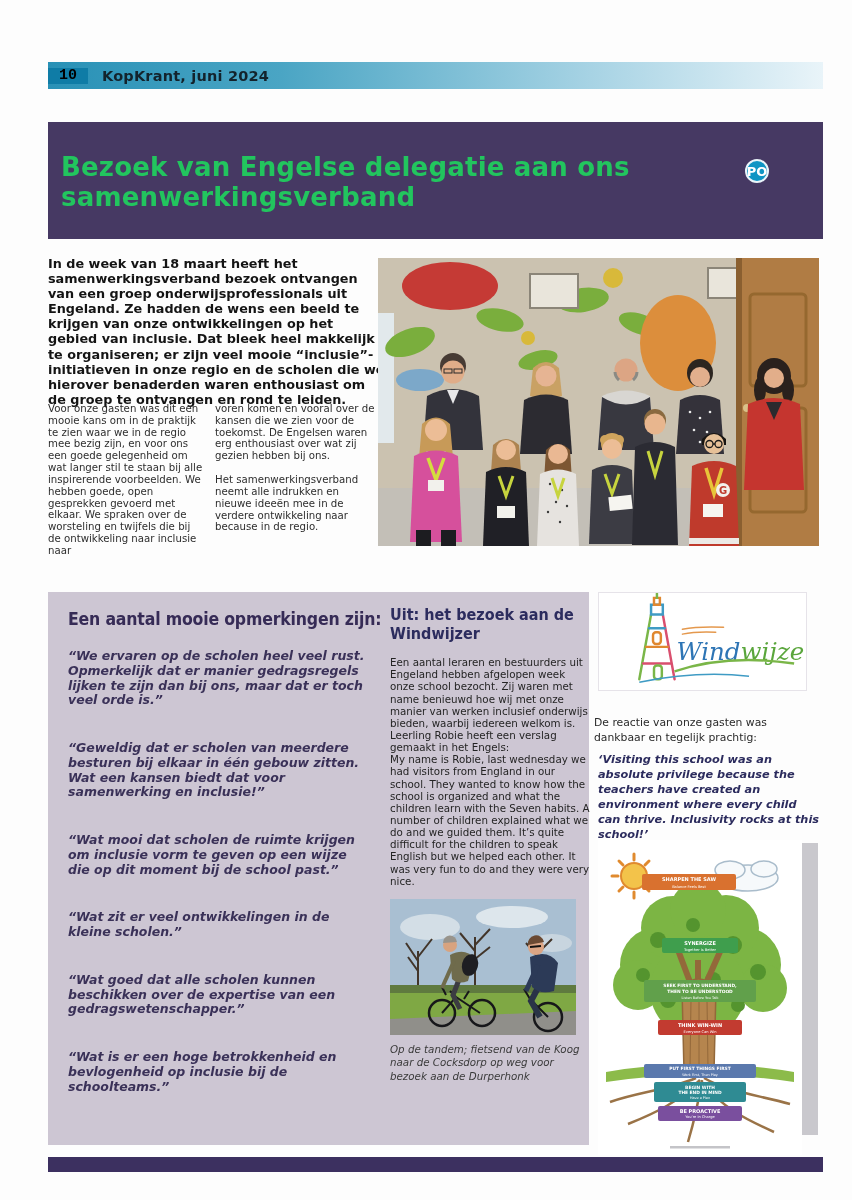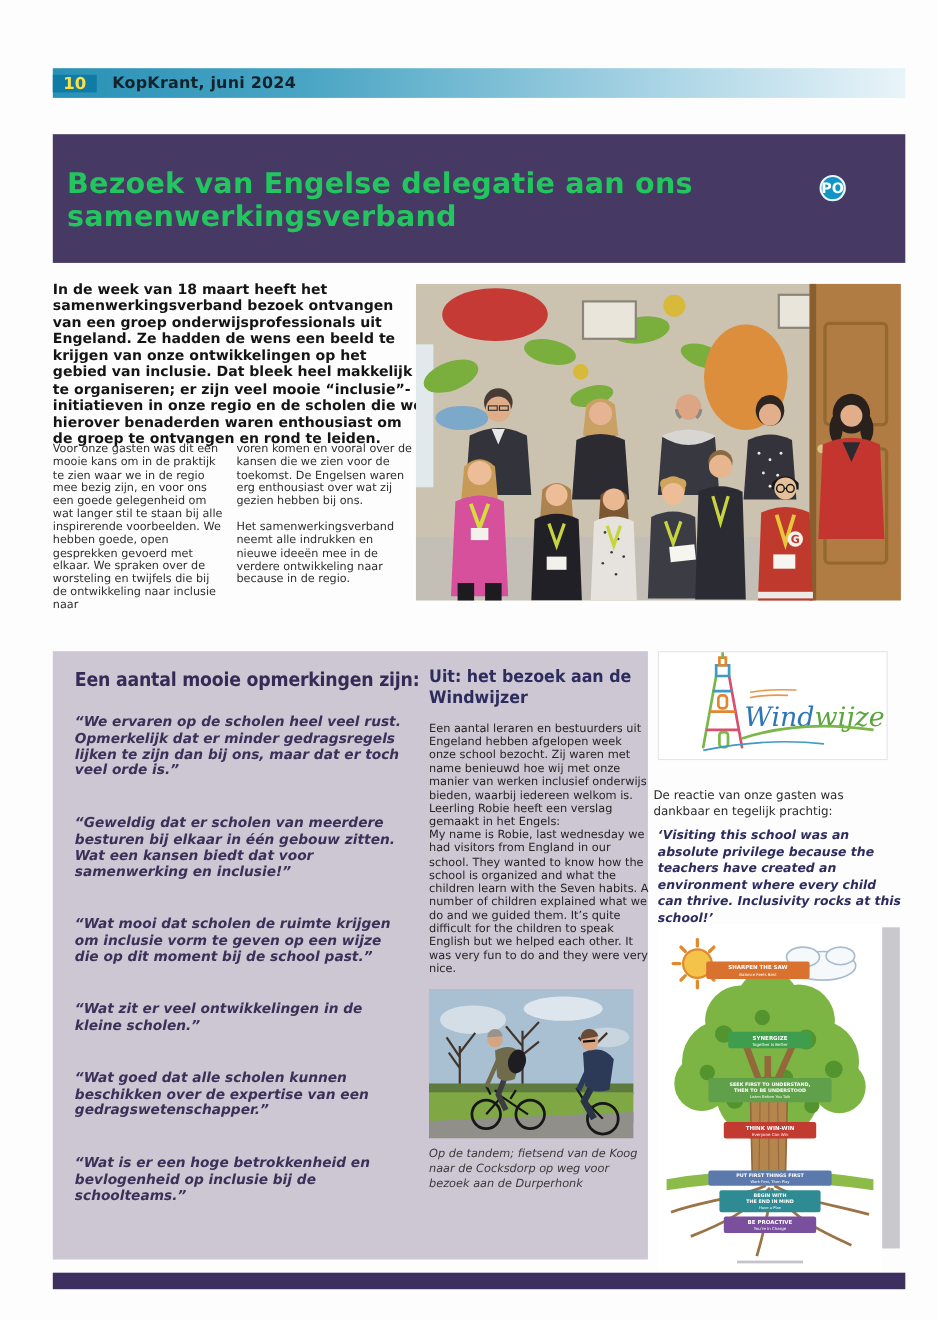--- a/index.html
+++ b/index.html
@@ -8,22 +8,22 @@
     background:#fdfdfd; overflow:hidden;
     font-family:"DejaVu Sans", sans-serif; color:#1a1a1a;
   }
   
   .header-bar {
     position:absolute; left:48px; top:62px; width:775px; height:27px;
     background:linear-gradient(90deg,#2991b6 0%,#4aa5c4 30%,#a7d3e4 70%,#e9f4f9 100%);
     display:flex; align-items:center;
   }
   .page-num {
-    width:40px; height:16px; background:#0f7ca6; color:#fde047;
-    font-weight:bold; font-size:15px; display:flex; align-items:center; justify-content:center;
+    width:40px; height:16px; background:#0f7ca6; color:#000000;
+    font-weight:bold; font-size:15px; display:flex; align-items:center; justify-content:center;font-family:Liberation Mono, monospace;
   }
   .header-title { margin-left:14px; font-weight:bold; font-size:14.5px; color:#13232c; letter-spacing:.2px; }
   
   .po-badge {
     position:absolute; left:745px; top:112px; width:24px; height:24px; border-radius:50%;
     background:#1095c4; border:2px solid #eaf5fa; box-sizing:border-box;
     color:#fff; font-size:13px; font-weight:bold;
     display:flex; align-items:center; justify-content:center; z-index:5;margin-top:47px;
   }
   
@@ -230,21 +230,21 @@
       <circle cx="9" cy="48" r="7" fill="#f2f1ec"></circle>
       <text x="9" y="51.5" font-size="10" font-weight="bold" fill="#bf3a2c" text-anchor="middle">G</text>
       <rect x="-11" y="62" width="20" height="13" fill="#f6f5f0"></rect>
     </g>
   </svg>
 
 
   <div class="quote-box">
     <div class="qb-heading">Een aantal mooie opmerkingen zijn:</div>
     <div class="quotes">
-      <div class="quote">“We ervaren op de scholen heel veel rust. Opmerkelijk dat er minder gedragsregels lijken te zijn dan bij ons, maar dat er toch veel orde is.”</div>
+      <div class="quote">“We ervaren op de scholen heel veel rust. Opmerkelijk dat er manier gedragsregels lijken te zijn dan bij ons, maar dat er toch veel orde is.”</div>
       <div class="quote">“Geweldig dat er scholen van meerdere besturen bij elkaar in één gebouw zitten. Wat een kansen biedt dat voor samenwerking en inclusie!”</div>
       <div class="quote">“Wat mooi dat scholen de ruimte krijgen om inclusie vorm te geven op een wijze die op dit moment bij de school past.”</div>
       <div class="quote">“Wat zit er veel ontwikkelingen in de kleine scholen.”</div>
       <div class="quote">“Wat goed dat alle scholen kunnen beschikken over de expertise van een gedragswetenschapper.”</div>
       <div class="quote">“Wat is er een hoge betrokkenheid en bevlogenheid op inclusie bij de schoolteams.”</div>
     </div>
 
     <div class="ww-col">
       <h2 class="ww-heading">Uit: het bezoek aan de Windwijzer</h2>
       <p class="ww-text">Een aantal leraren en bestuurders uit Engeland hebben afgelopen week onze school bezocht. Zij waren met name benieuwd hoe wij met onze manier van werken inclusief onderwijs bieden, waarbij iedereen welkom is. Leerling Robie heeft een verslag gemaakt in het Engels:</p>

